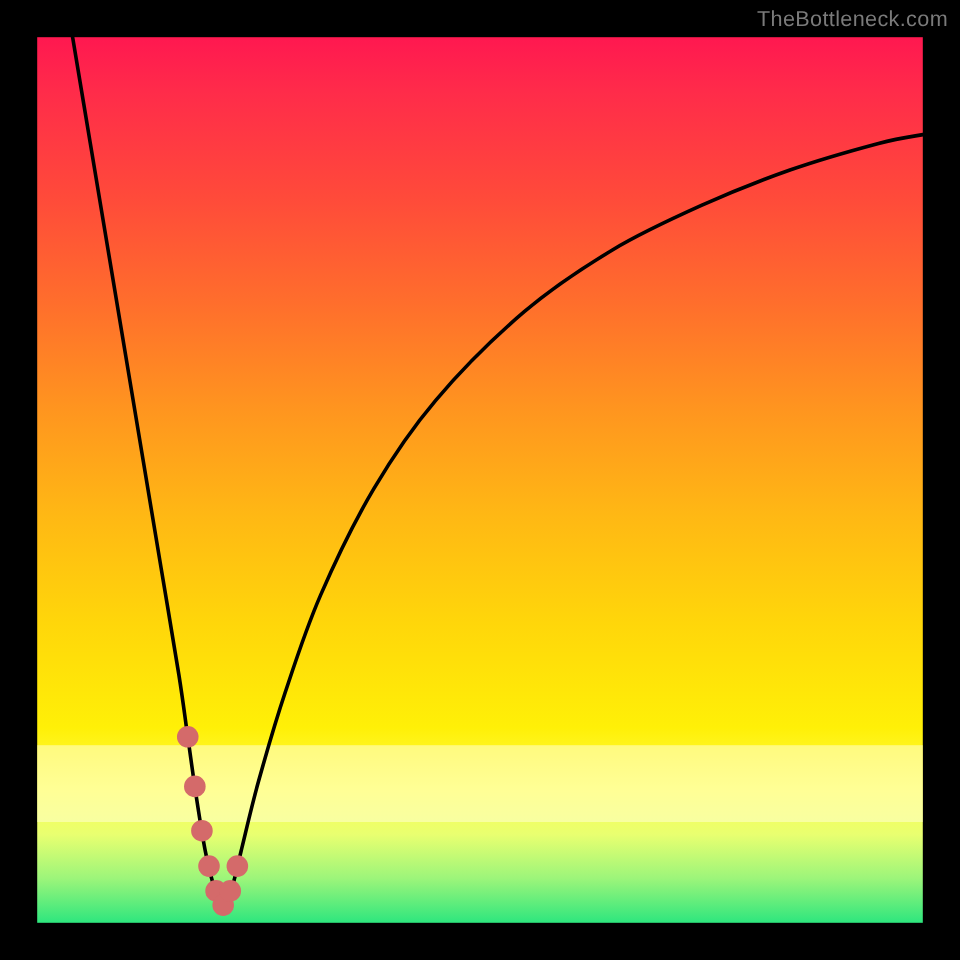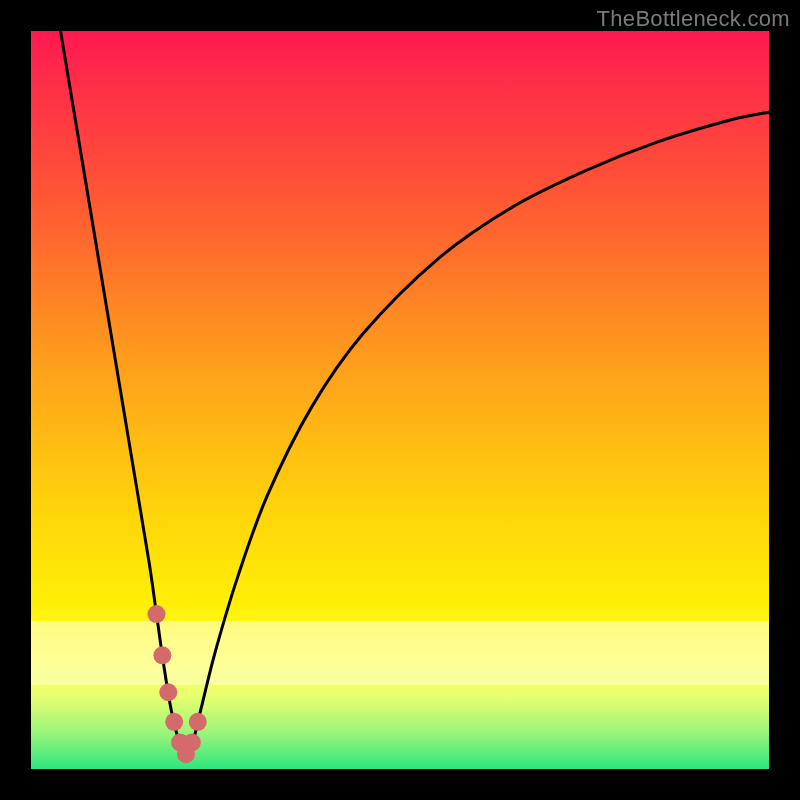--- a/index.html
+++ b/index.html
@@ -40,21 +40,21 @@
       #e9ff70 90%,
       #9cf57a 95%,
       #2ee67e 100%
     );
   }
   .watermark {
     position: absolute;
     top: 6px;
     right: 10px;
     color: #7a7a7a;
-    font-size: 22px;
+    font-size: 18px;
     letter-spacing: 0.3px;
     font-weight: 500;
     user-select: none;
   }
   svg.curve {
     position: absolute;
     left: 0;
     top: 0;
     width: 738px;
     height: 738px;

